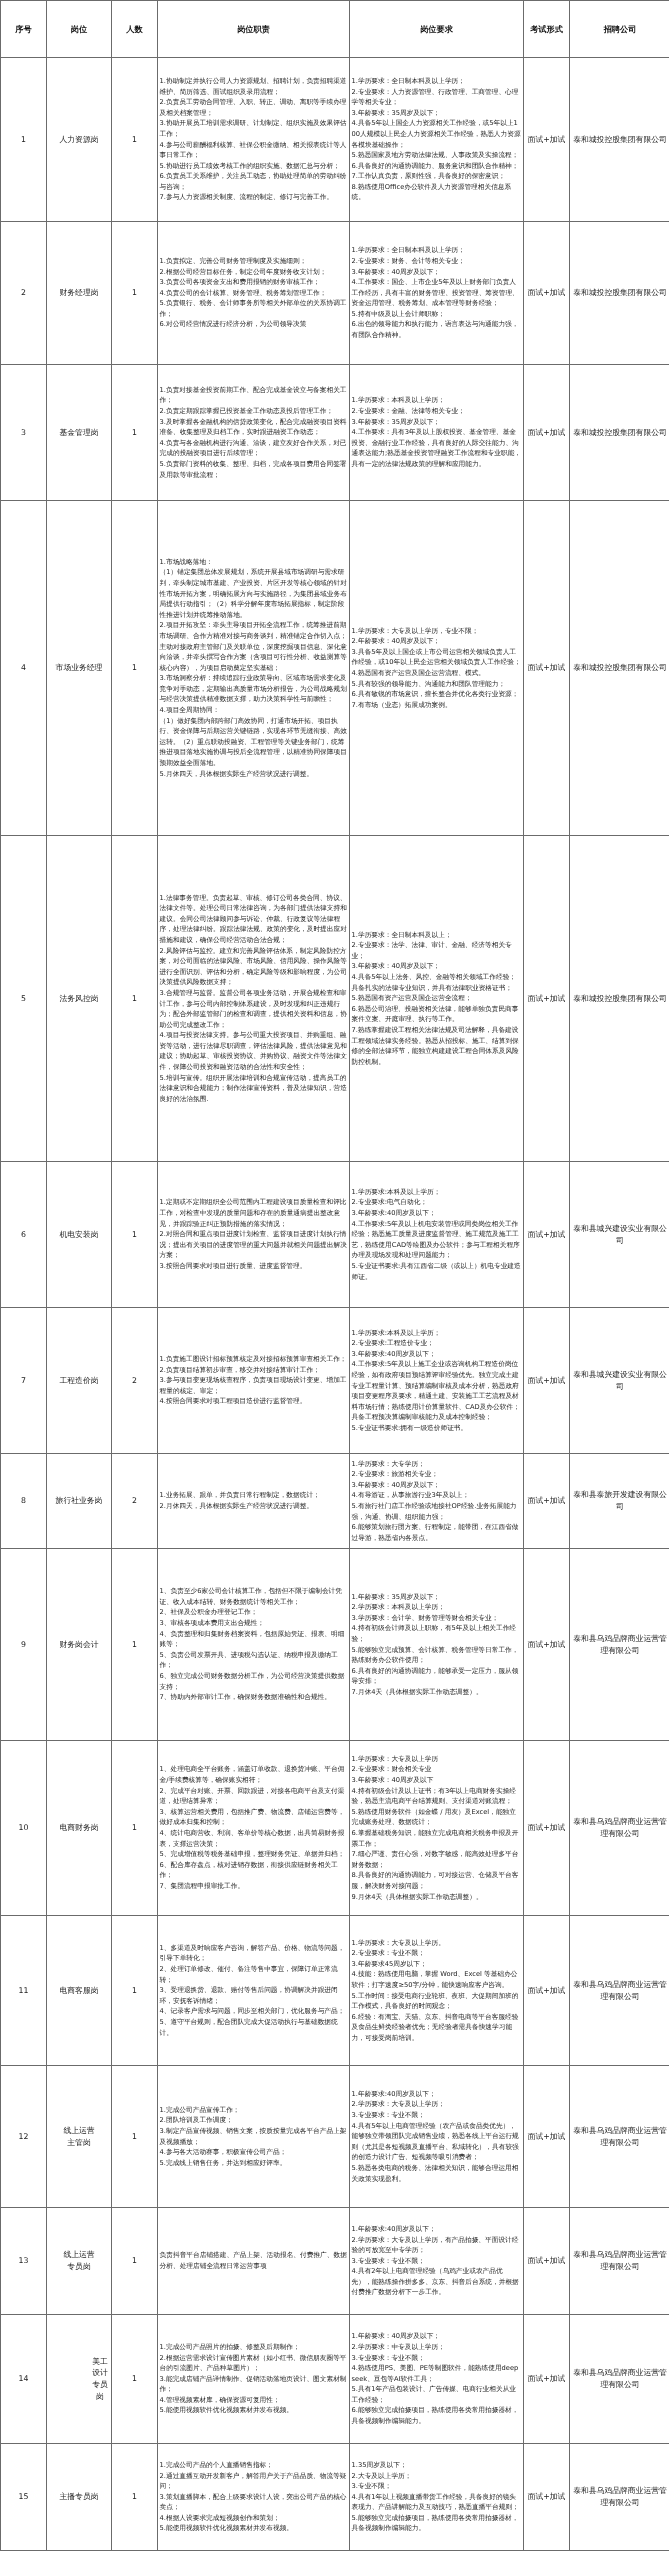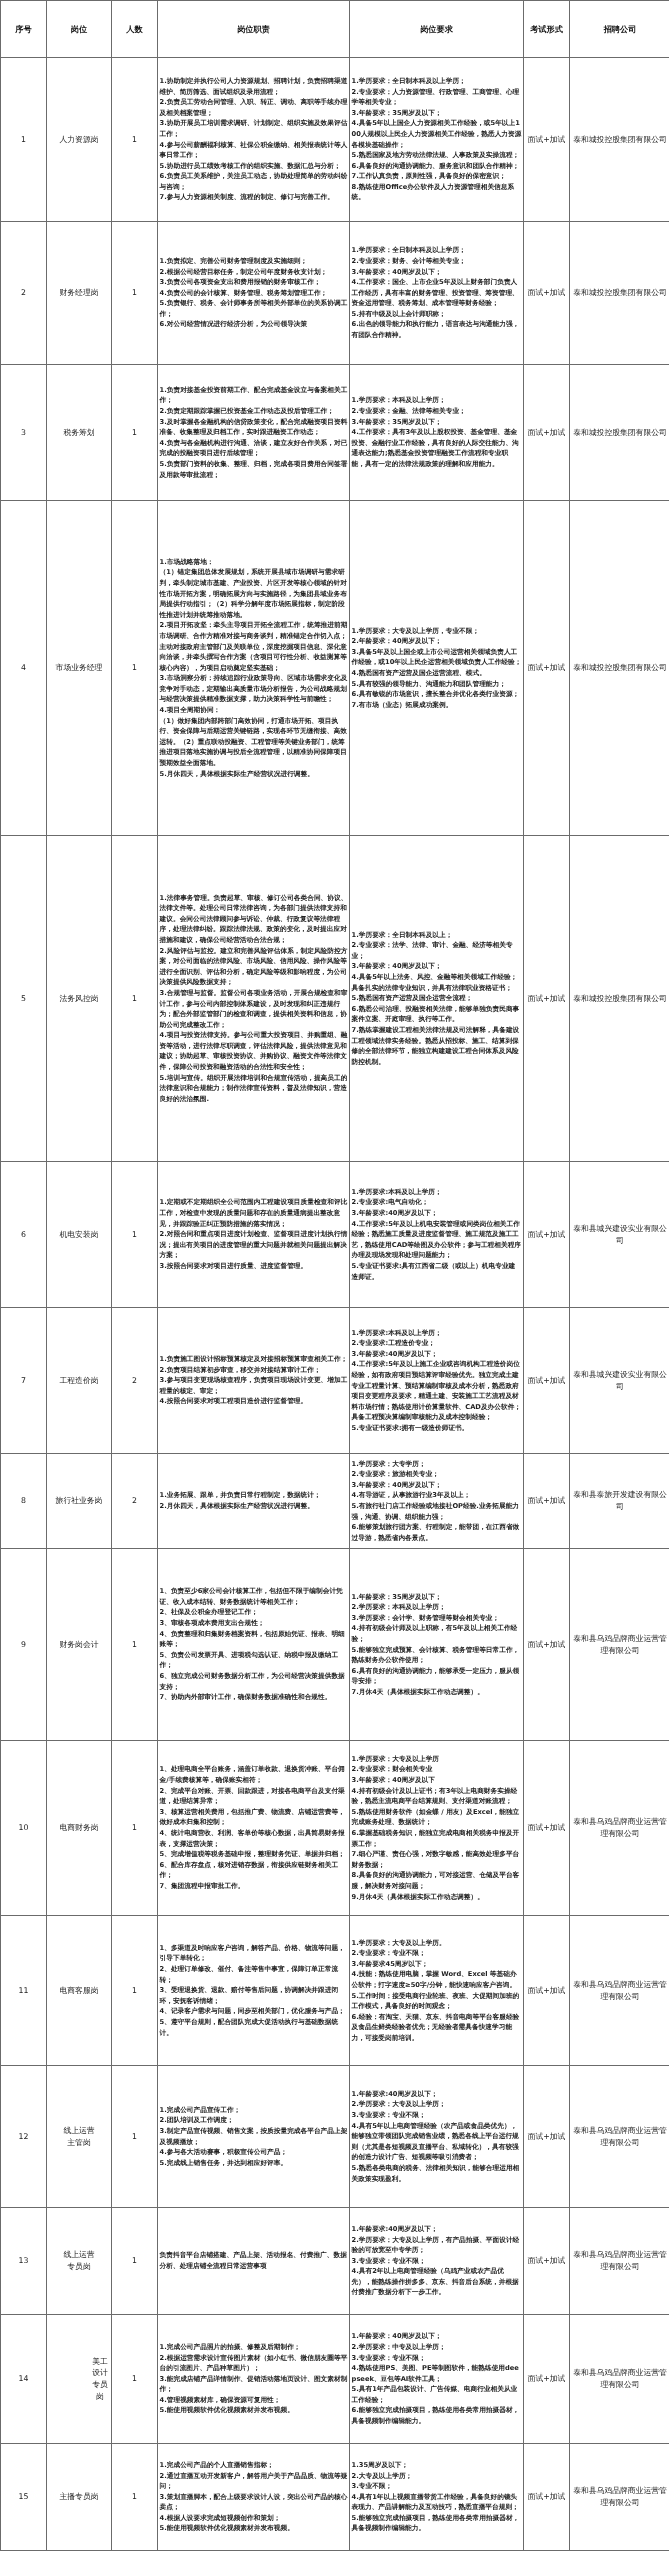--- a/index.html
+++ b/index.html
@@ -4,21 +4,21 @@
 <style>
   html, body { margin:0; padding:0; background:#ffffff; }
   body { width:670px; height:2576px; overflow:hidden; font-family:"DejaVu Sans","Liberation Sans",sans-serif; color:#222; }
   table { border-collapse:collapse; width:670px; table-layout:fixed; }
   col.c-no { width:46px; } col.c-pos { width:65px; } col.c-cnt { width:46px; }
   col.c-duty { width:192px; } col.c-req { width:174px; } col.c-exam { width:46px; } col.c-co { width:101px; }
   th, td { border:0.8px solid #6b6b6b; overflow:hidden; }
   th { height:54px; font-size:8.2px; font-weight:bold; text-align:center; color:#111; }
   td { font-size:6.7px; line-height:10.6px; vertical-align:middle; }
   td.center { text-align:center; font-size:7.8px; line-height:11.7px; }
-  td.text { padding:0.8px 1.6px; text-align:left; white-space:pre-wrap; word-break:break-all;font-weight:bold; }
+  td.text { padding:0.8px 1.6px; text-align:left; white-space:pre-wrap; word-break:break-all; }
 </style>
 </head>
 <body>
 
 <table>
   <colgroup>
     <col class="c-no">
       <col class="c-pos">
       <col class="c-cnt">
       <col class="c-duty">
@@ -74,21 +74,21 @@
 2.专业要求：财务、会计等相关专业；
 3.年龄要求：40周岁及以下；
 4.工作要求：国企、上市企业5年及以上财务部门负责人工作经历，具有丰富的财务管理、投资管理、筹资管理、资金运用管理、税务筹划、成本管理等财务经验；
 5.持有中级及以上会计师职称；
 6.出色的领导能力和执行能力，语言表达与沟通能力强，有团队合作精神。</td>
         <td class="center">面试+加试</td>
         <td class="center">泰和城投控股集团有限公司</td>
       </tr>
       <tr style="height: 136px;">
         <td class="center">3</td>
-        <td class="center" style="white-space: pre-line;">税务筹划</td>
+        <td class="center" style="white-space: pre-line;">基金管理岗</td>
         <td class="center">1</td>
         <td class="text">1.负责对接基金投资前期工作、配合完成基金设立与备案相关工作；
 2.负责定期跟踪掌握已投资基金工作动态及投后管理工作；
 3.及时掌握各金融机构的信贷政策变化，配合完成融资项目资料准备、收集整理及归档工作，实时跟进融资工作动态；
 4.负责与各金融机构进行沟通、洽谈，建立友好合作关系，对已完成的投融资项目进行后续管理；
 5.负责部门资料的收集、整理、归档，完成各项目费用合同签署及用款等审批流程；</td>
         <td class="text">1.学历要求：本科及以上学历；
 2.专业要求：金融、法律等相关专业；
 3.年龄要求：35周岁及以下；
 4.工作要求：具有3年及以上股权投资、基金管理、基金投资、金融行业工作经验，具有良好的人际交往能力、沟通表达能力;熟悉基金投资管理融资工作流程和专业职能，具有一定的法律法规政策的理解和应用能力。</td>

